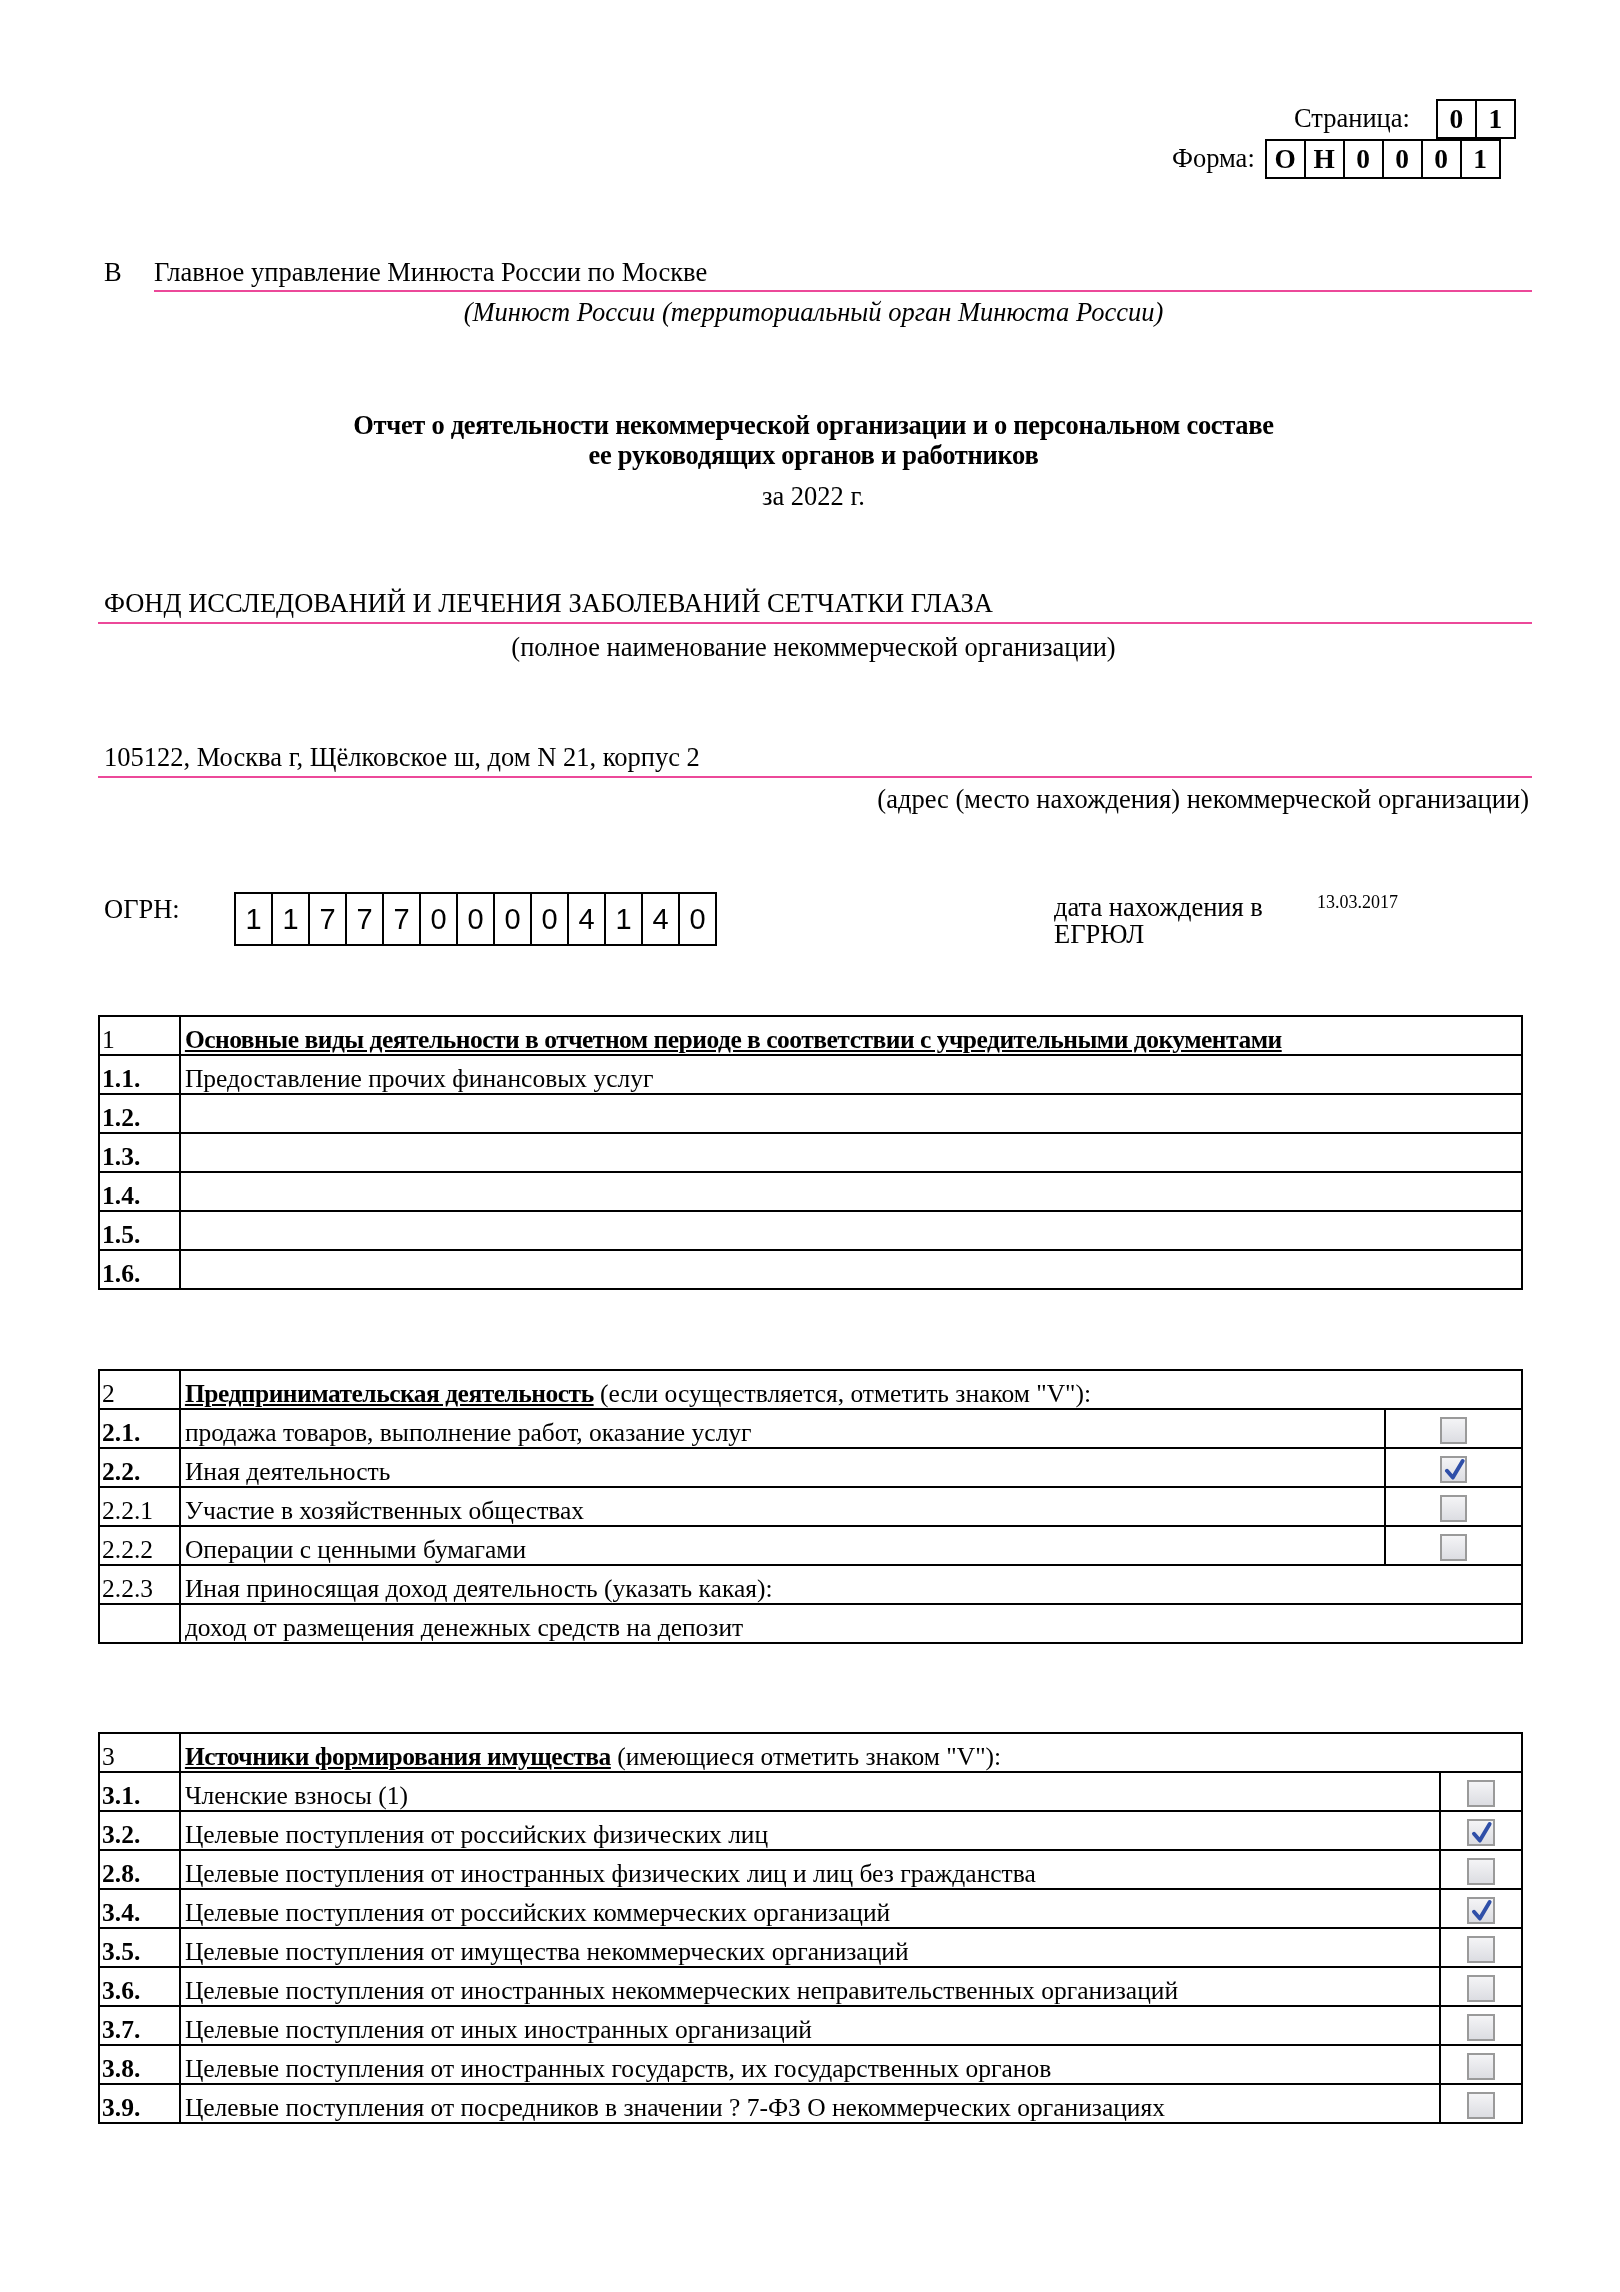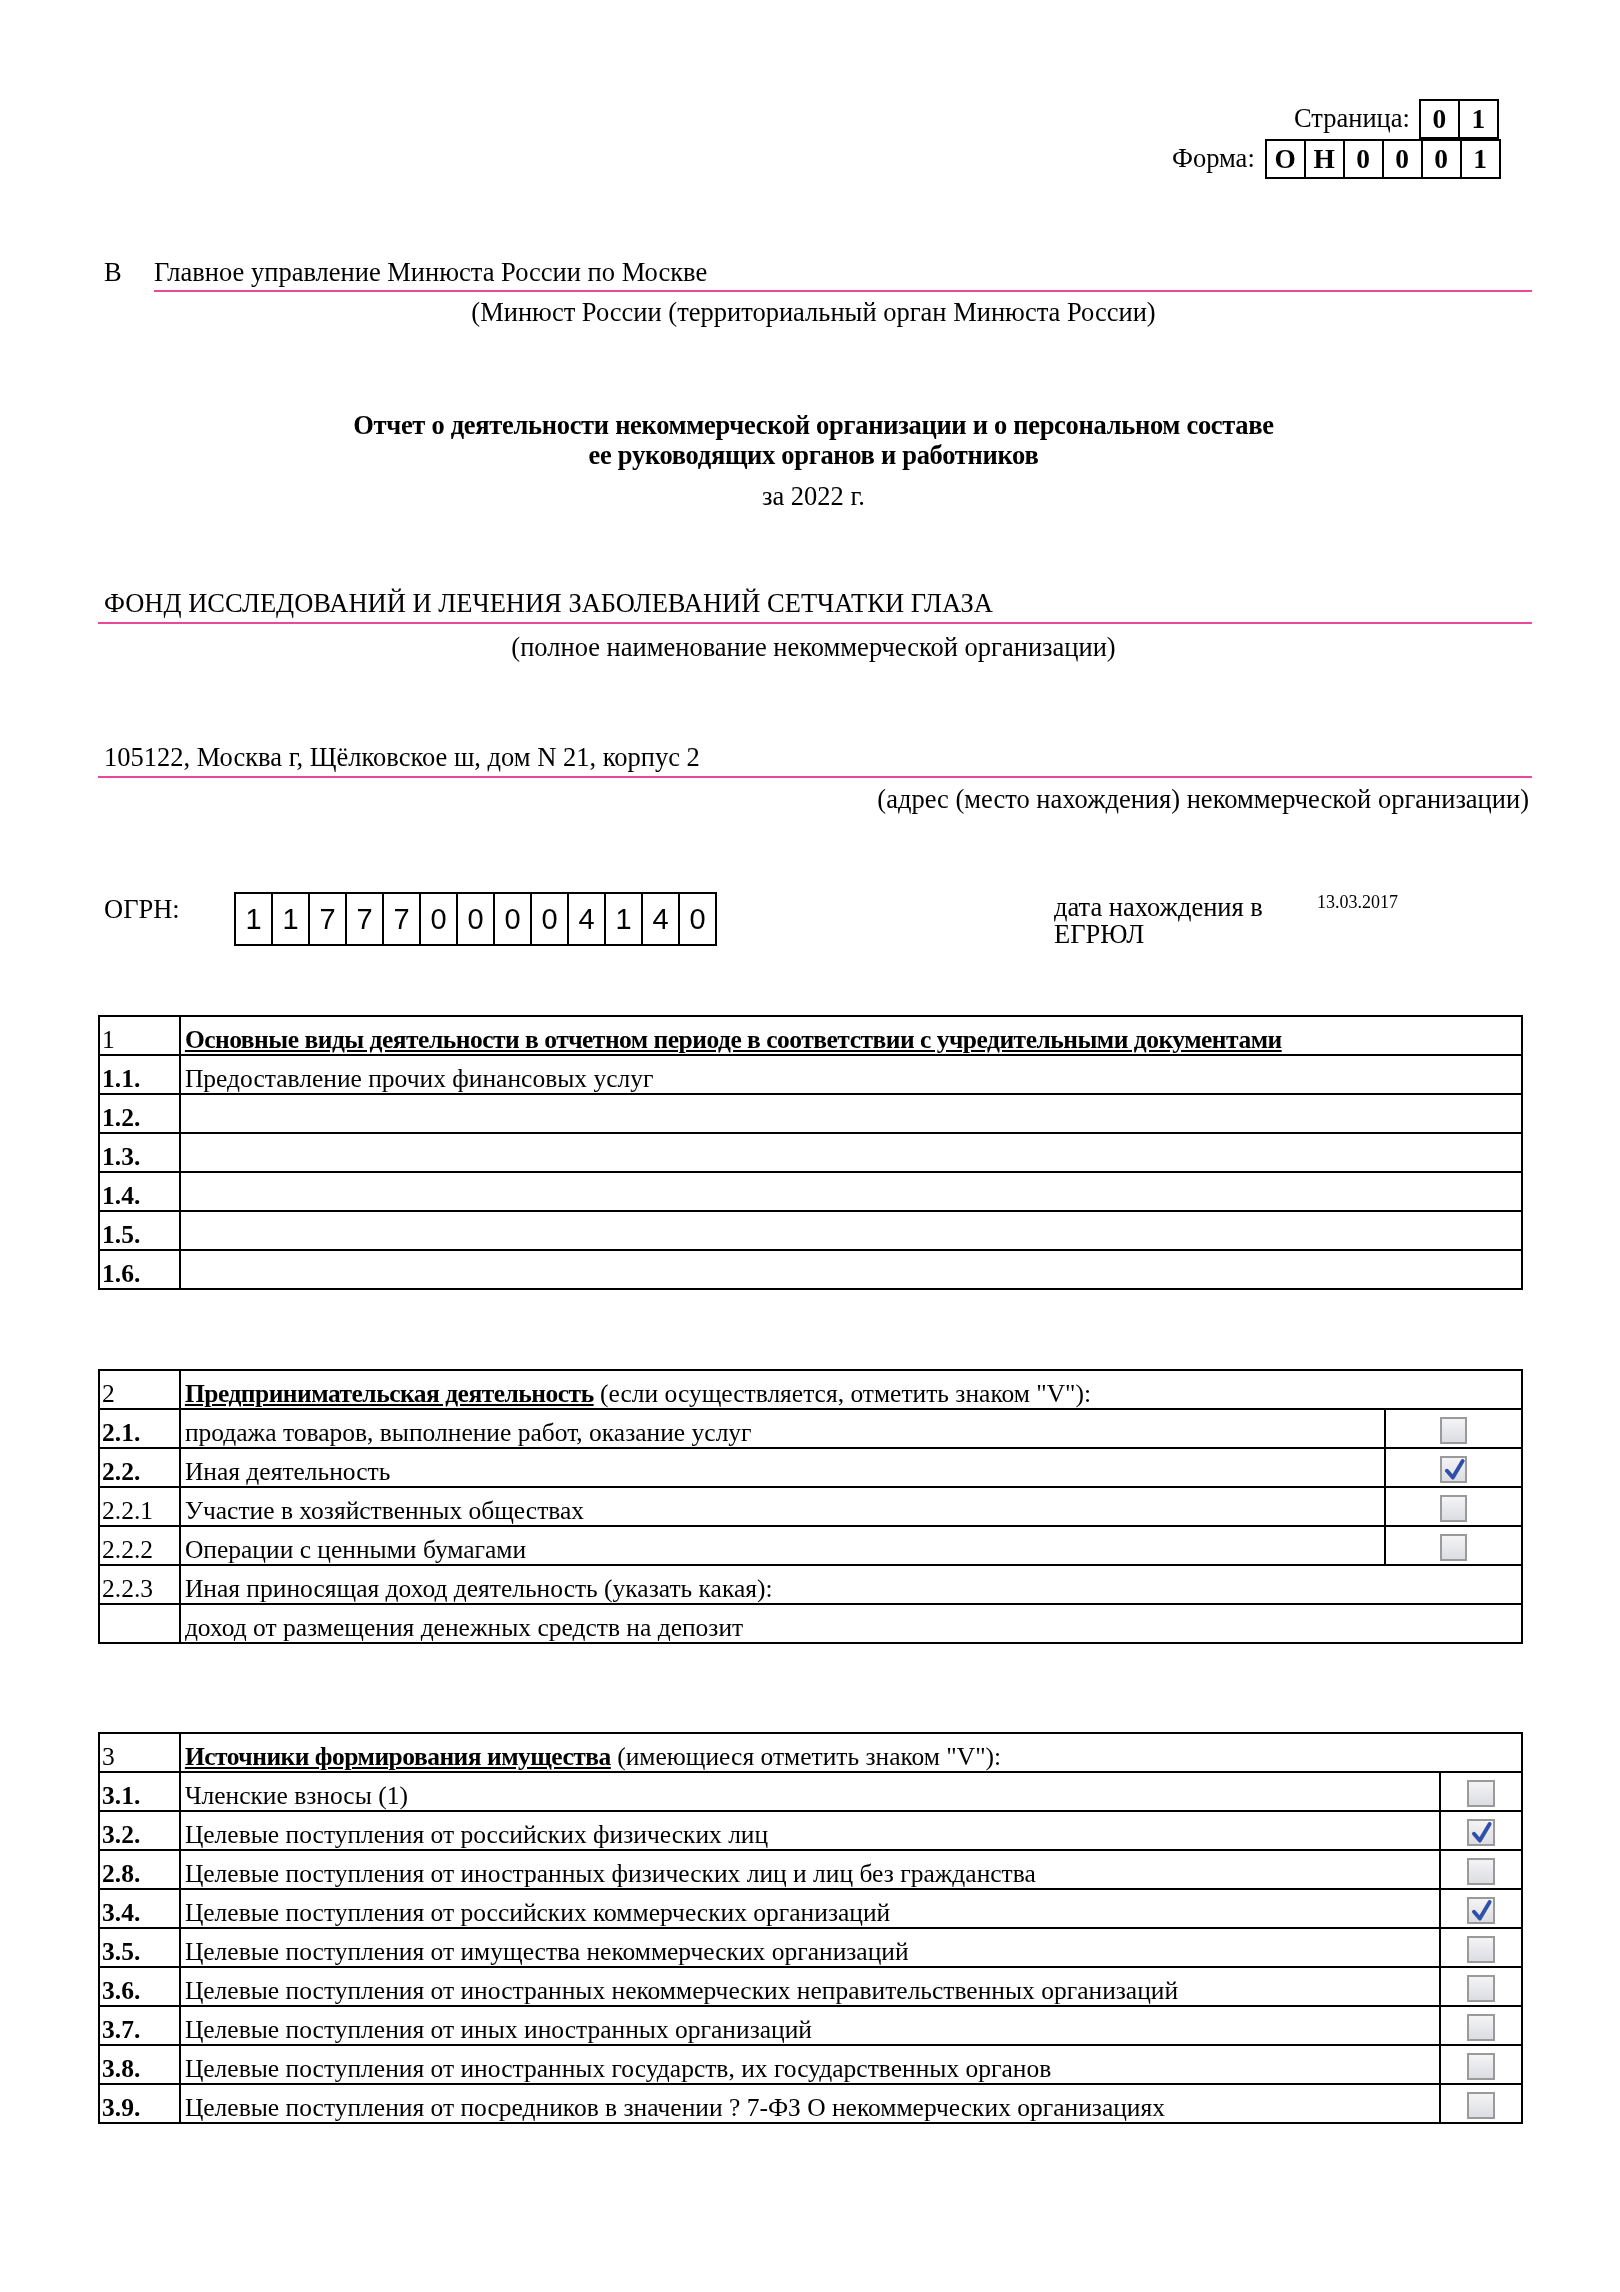--- a/index.html
+++ b/index.html
@@ -54,42 +54,42 @@
     background: linear-gradient(#f4f4f6, #dcdde2);
     position: relative; vertical-align: middle;
   }
   .checkbox svg { position: absolute; left: 2px; top: 0px; }
 </style>
 </head>
 <body>
 
 <div class="abs" style="left:1294px; top:99px;">
   <div class="boxrow">
-    <span class="lbl" style="margin-right:11px;">Страница:</span>
+    <span class="lbl" style="margin-right:28px;">Страница:</span>
     <div class="box">0</div>
     <div class="box">1</div>
   </div>
 </div>
 <div class="abs" style="left:1172px; top:139px;">
   <div class="boxrow">
     <span class="lbl" style="margin-right:11.8px;">Форма:</span>
     <div class="box">О</div>
     <div class="box">Н</div>
     <div class="box">0</div>
     <div class="box">0</div>
     <div class="box">0</div>
     <div class="box">1</div>
   </div>
 </div>
 
 <div class="abs" style="left:104px; top:257px; font-size:26.5px;">В</div>
 <div class="abs uline" style="left:154px; top:257px; width:1378px; height:33px; font-size:26.5px;">
   <span>Главное управление Минюста России по Москве</span>
 </div>
-<div class="abs caption" style="left:98px; top:297px; width:1431px;">(Минюст России (территориальный орган Минюста России)</div>
+<div class="abs caption" style="left:98px; top:297px; width:1431px;font-style:italic;">(Минюст России (территориальный орган Минюста России)</div>
 
 <div class="abs title" style="left:98px; top:410px; width:1431px;">Отчет о деятельности некоммерческой организации и о персональном составе</div>
 <div class="abs title" style="left:98px; top:440px; width:1431px;">ее руководящих органов и работников</div>
 <div class="abs caption" style="left:98px; top:481px; width:1431px;">за 2022 г.</div>
 
 <div class="abs uline" style="left:98px; top:588px; width:1434px; height:34px; font-size:26.5px;">
   <span style="padding-left:5.9px;">ФОНД ИССЛЕДОВАНИЙ И ЛЕЧЕНИЯ ЗАБОЛЕВАНИЙ СЕТЧАТКИ ГЛАЗА</span>
 </div>
 <div class="abs caption" style="left:98px; top:632px; width:1431px;">(полное наименование некоммерческой организации)</div>
 

